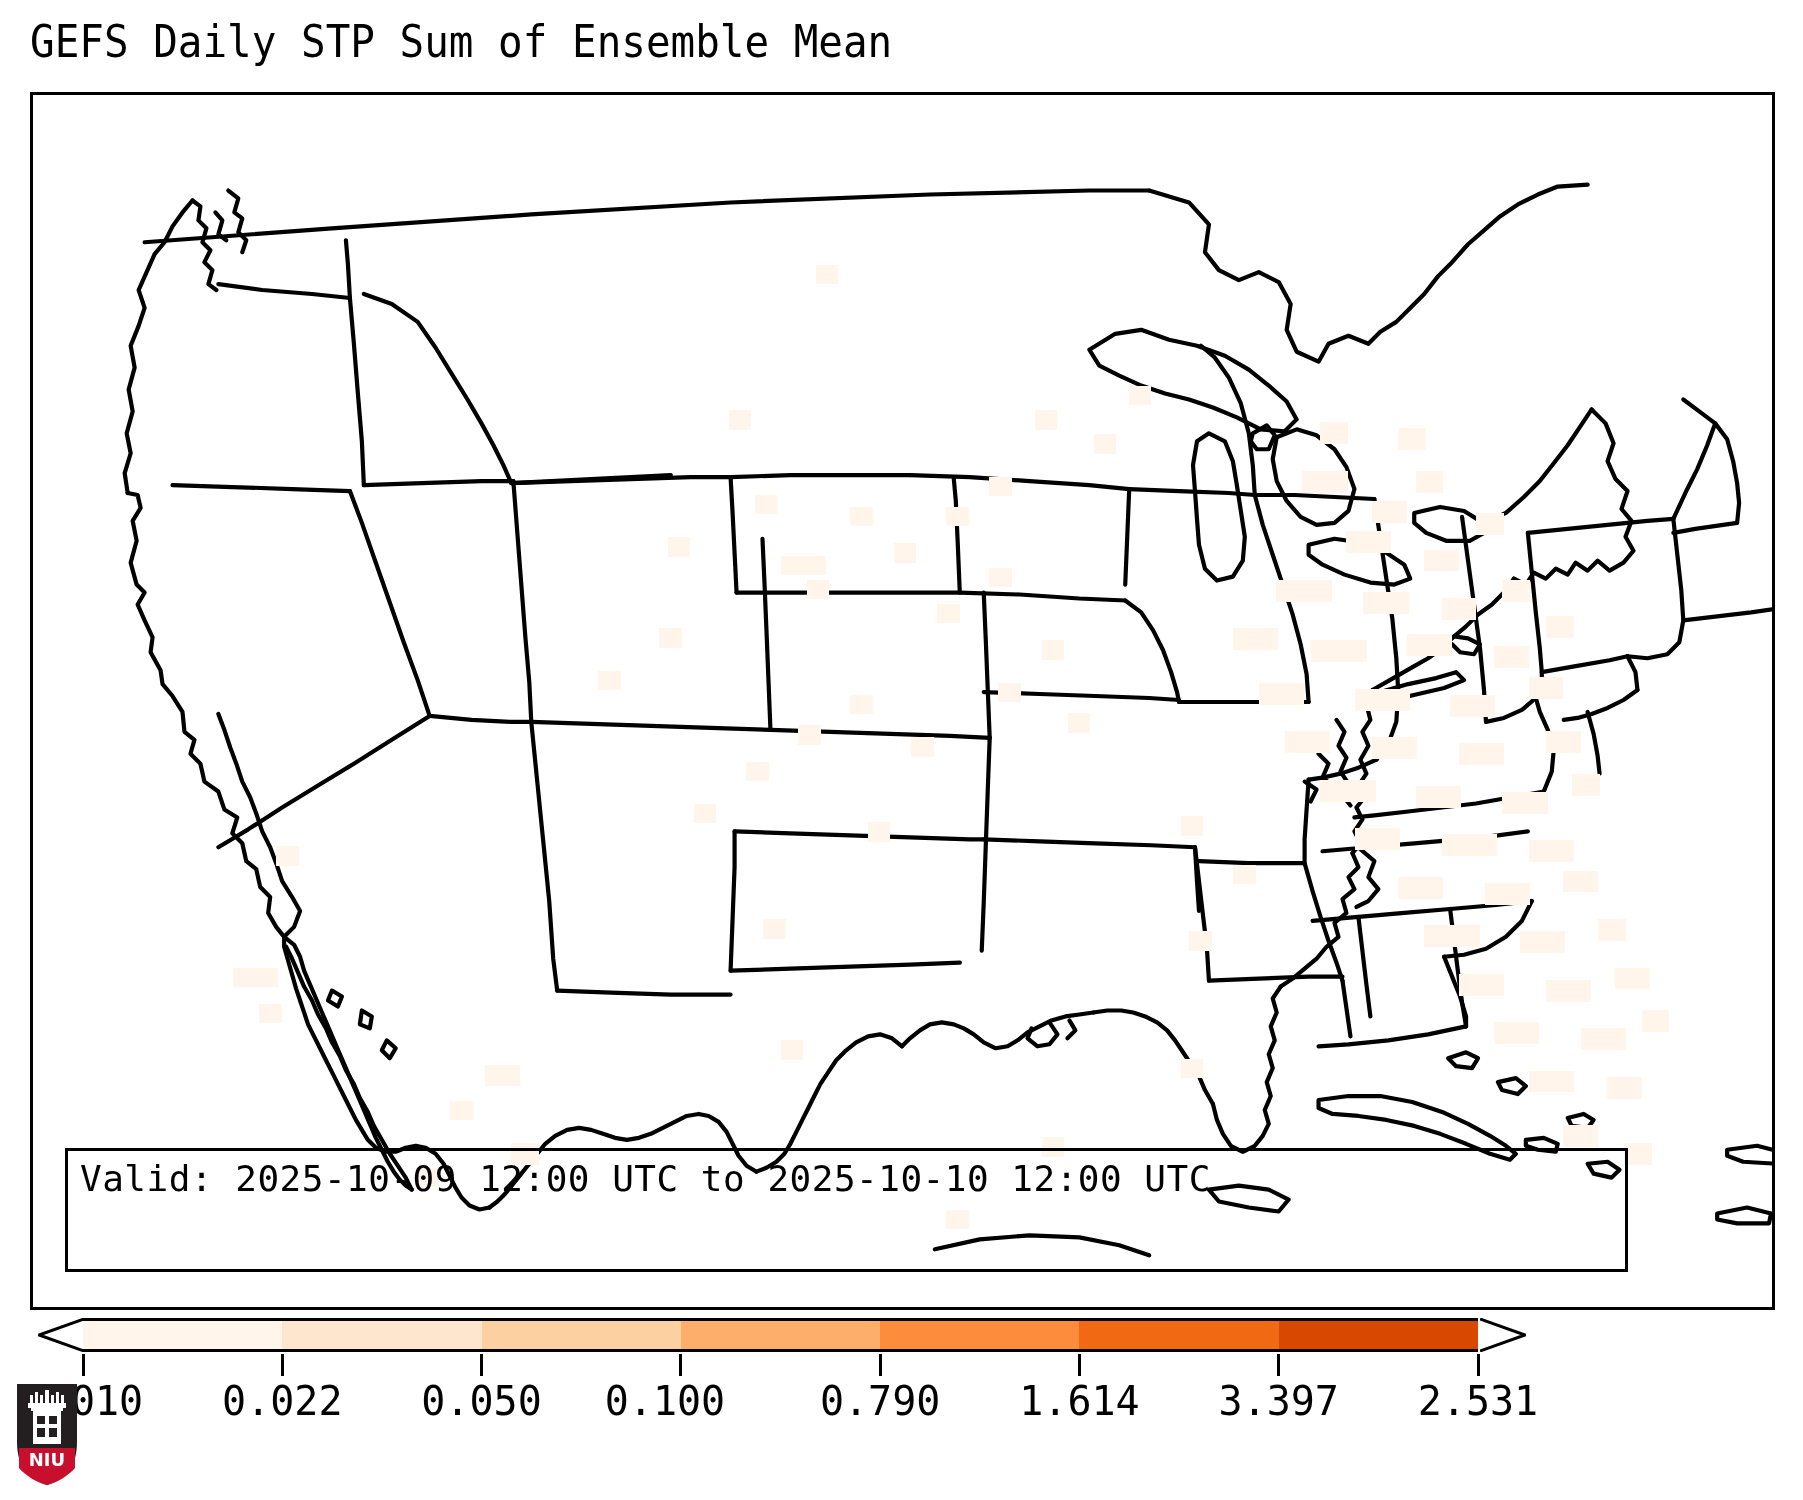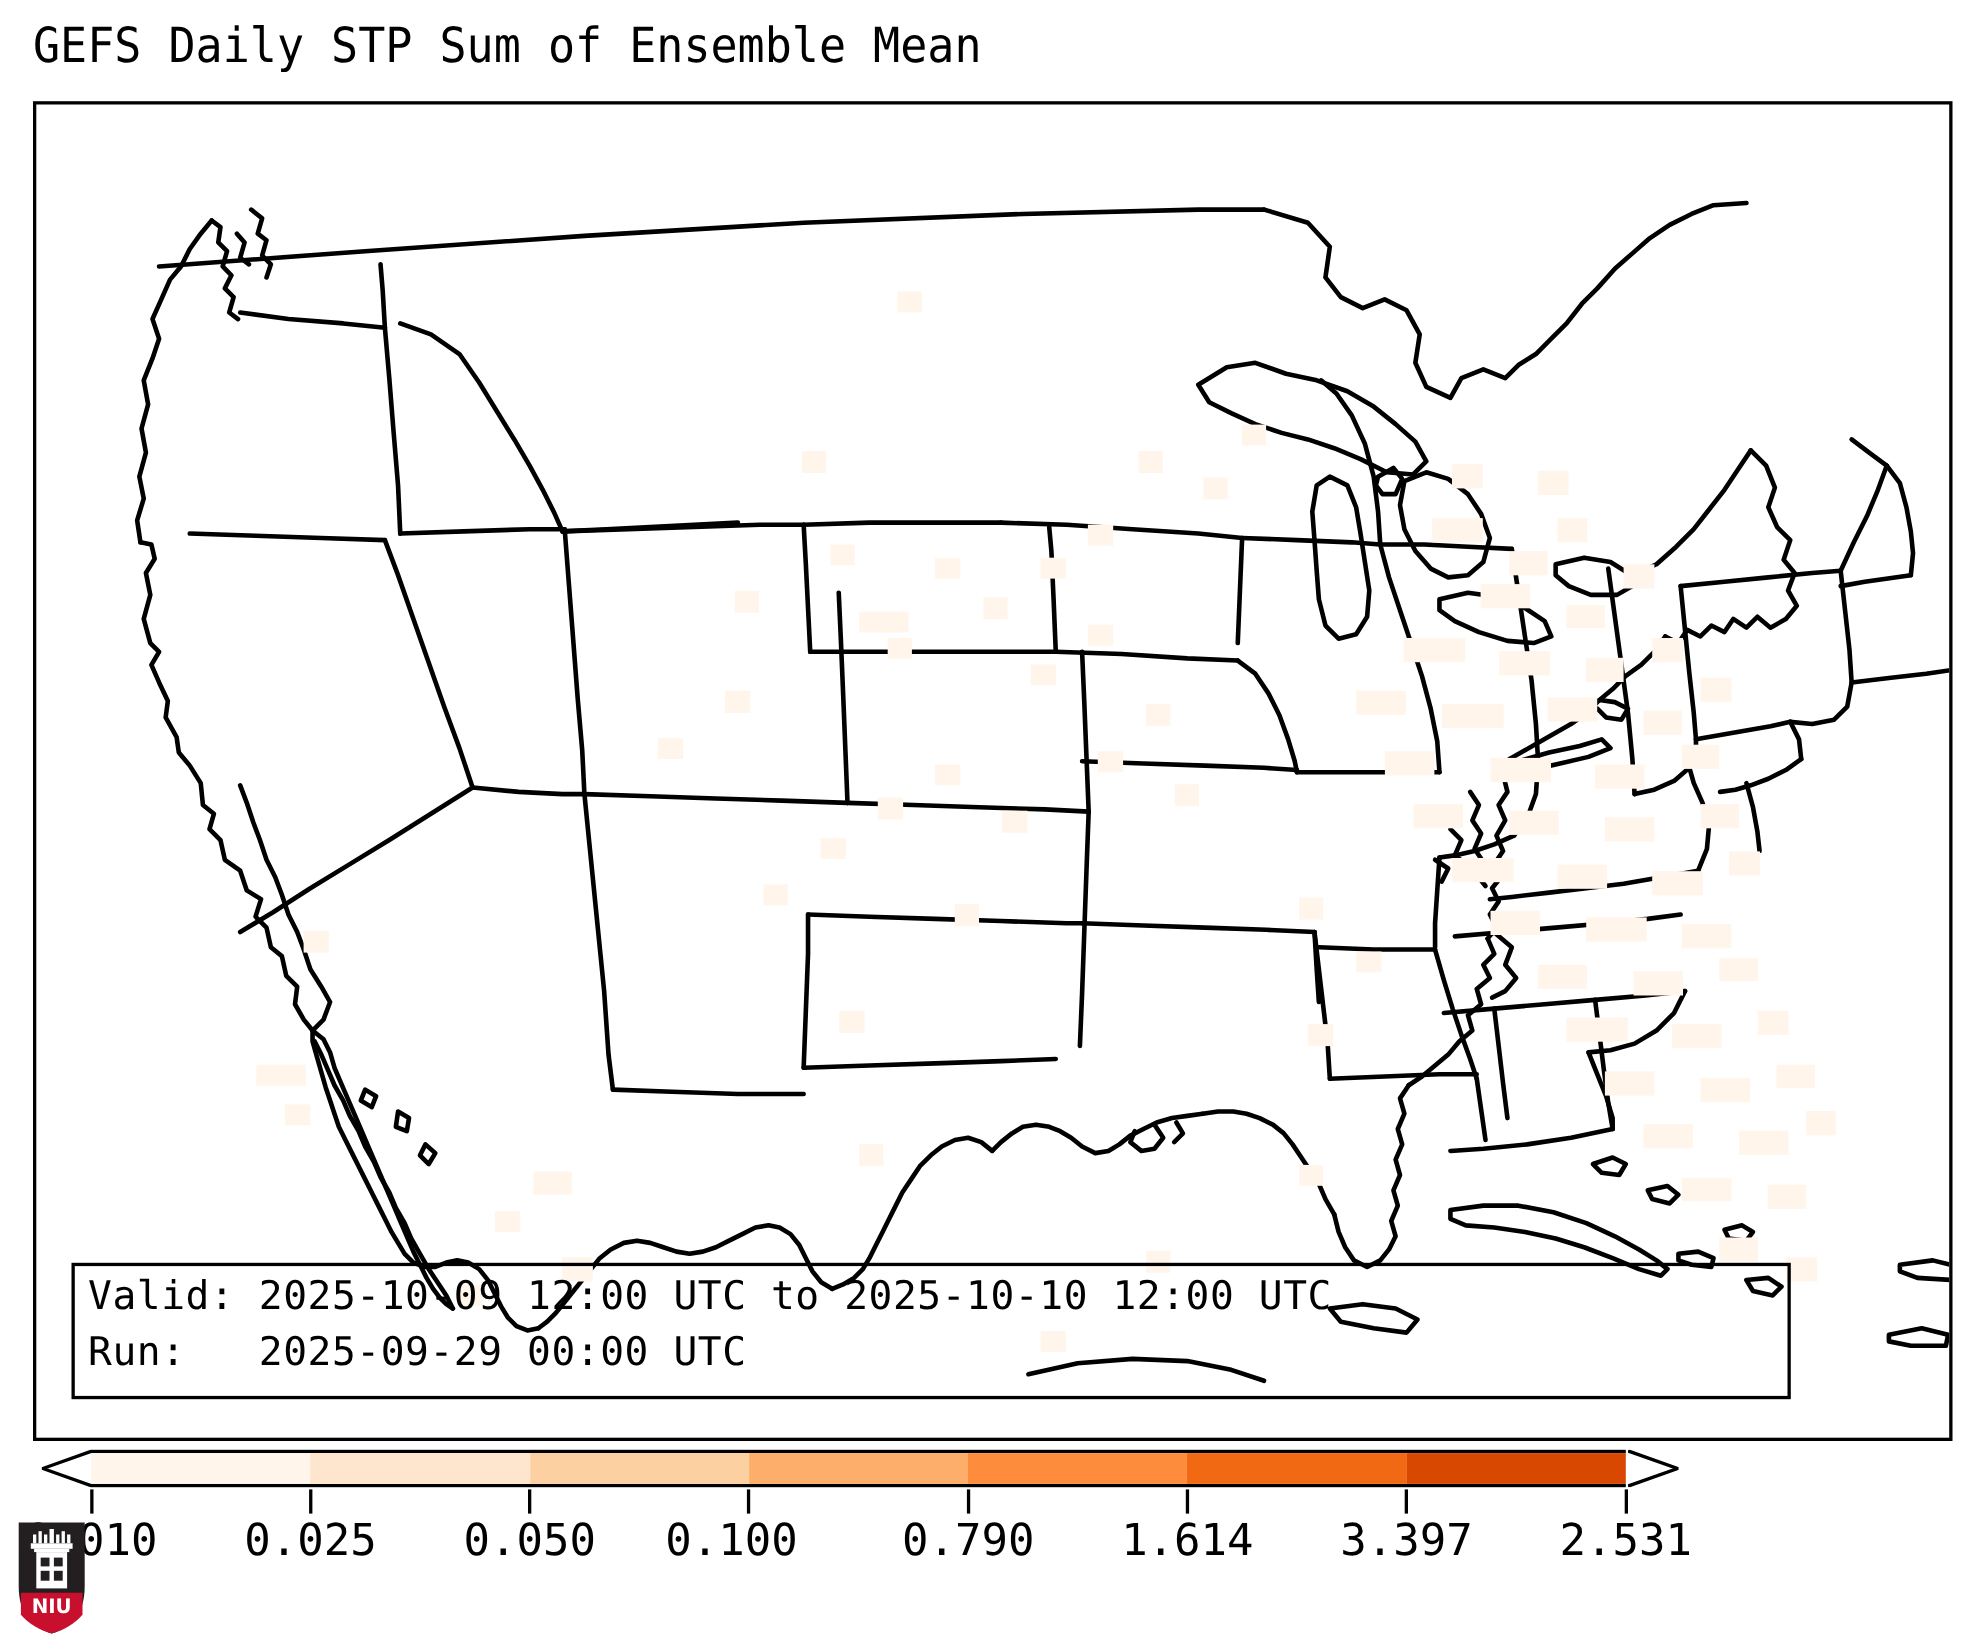--- a/index.html
+++ b/index.html
@@ -499,21 +499,20 @@
       <div class="data-cell" style="left: 90.5%; top: 81%; width: 2%; height: 1.8%; background: rgb(255, 245, 235);"></div>
       <div class="data-cell" style="left: 88%; top: 85%; width: 2%; height: 1.8%; background: rgb(255, 245, 235);"></div>
       <div class="data-cell" style="left: 91.5%; top: 86.5%; width: 1.6%; height: 1.8%; background: rgb(255, 245, 235);"></div>
       <div class="data-cell" style="left: 74%; top: 27%; width: 1.6%; height: 1.8%; background: rgb(255, 245, 235);"></div>
       <div class="data-cell" style="left: 78.5%; top: 27.5%; width: 1.6%; height: 1.8%; background: rgb(255, 245, 235);"></div>
     </div>
 </div>
 
 <div id="info-box">
   <div class="info-line" id="info-valid">Valid: 2025-10-09 12:00 UTC to 2025-10-10 12:00 UTC</div>
-  <div class="info-line" id="info-run">Run:   2025-09-29 00:00 UTC</div>
 </div>
 
 <div id="colorbar-wrap">
 
   <div id="cbar-body">
       <div class="cbar-seg" style="background: rgb(255, 245, 235);"></div>
       <div class="cbar-seg" style="background: rgb(254, 230, 206);"></div>
       <div class="cbar-seg" style="background: rgb(253, 208, 162);"></div>
       <div class="cbar-seg" style="background: rgb(253, 174, 107);"></div>
       <div class="cbar-seg" style="background: rgb(253, 141, 60);"></div>
@@ -528,21 +527,21 @@
     <polyline points="46,1 1,17 46,33" fill="none" stroke="#000" stroke-width="3"></polyline>
   </svg>
   <svg class="cbar-arrow-outline" id="cbar-arrow-right-outline" viewBox="0 0 46 34">
     <polyline points="0,1 45,17 0,33" fill="none" stroke="#000" stroke-width="3"></polyline>
   </svg>
 
   <div id="cbar-ticks">
       <div class="cbar-tick" style="left: 81.5px;"></div>
       <div class="cbar-ticklabel" style="left: 83px;">0.010</div>
       <div class="cbar-tick" style="left: 280.786px;"></div>
-      <div class="cbar-ticklabel" style="left: 282.286px;">0.025</div>
+      <div class="cbar-ticklabel" style="left: 282.286px;">0.022</div>
       <div class="cbar-tick" style="left: 480.071px;"></div>
       <div class="cbar-ticklabel" style="left: 481.571px;">0.050</div>
       <div class="cbar-tick" style="left: 679.357px;"></div>
       <div class="cbar-ticklabel" style="left: 665px;">0.100</div>
       <div class="cbar-tick" style="left: 878.643px;"></div>
       <div class="cbar-ticklabel" style="left: 880.143px;">0.790</div>
       <div class="cbar-tick" style="left: 1077.93px;"></div>
       <div class="cbar-ticklabel" style="left: 1079.43px;">1.614</div>
       <div class="cbar-tick" style="left: 1277.21px;"></div>
       <div class="cbar-ticklabel" style="left: 1278.71px;">3.397</div>

